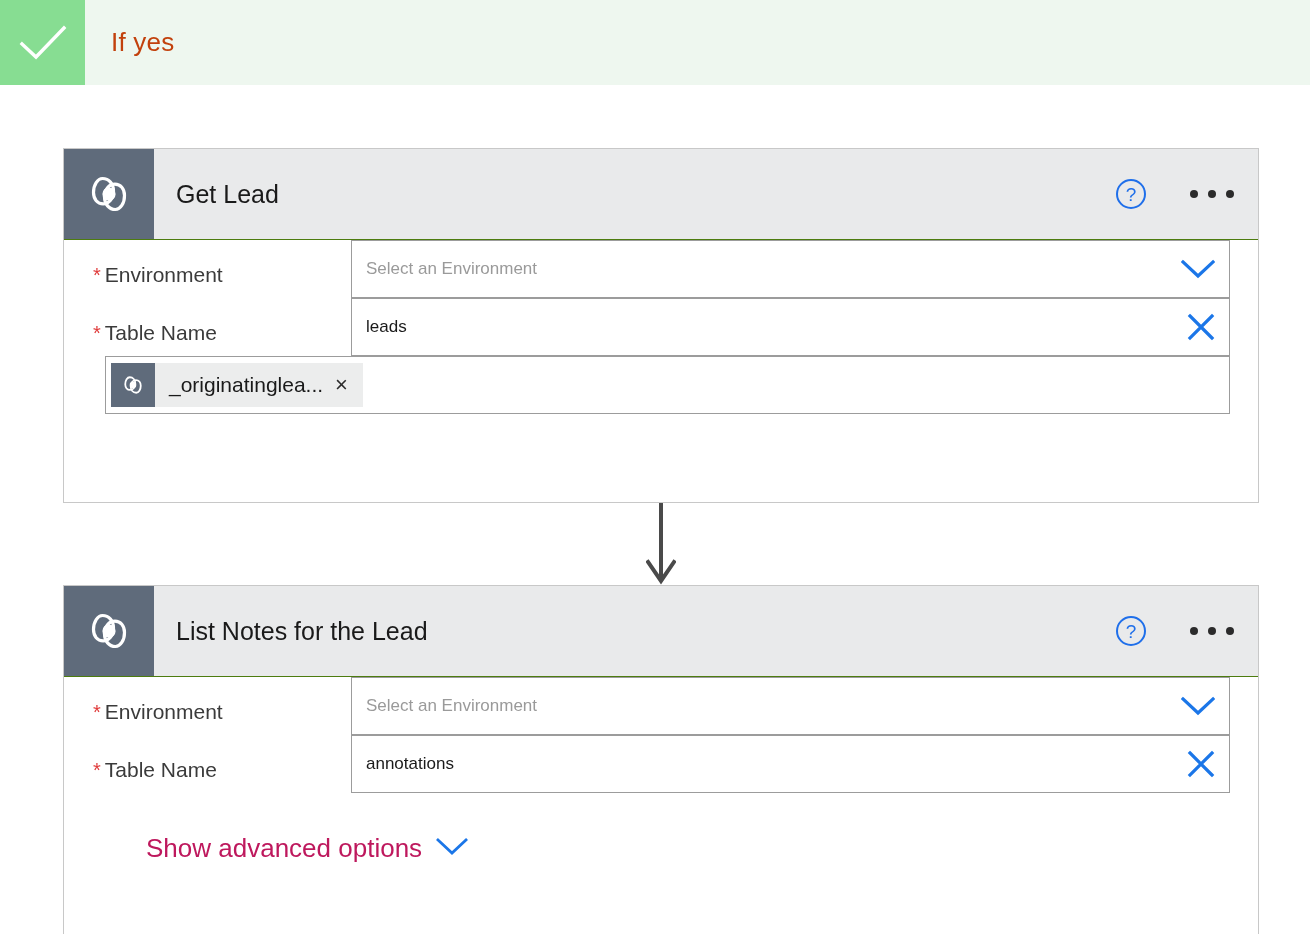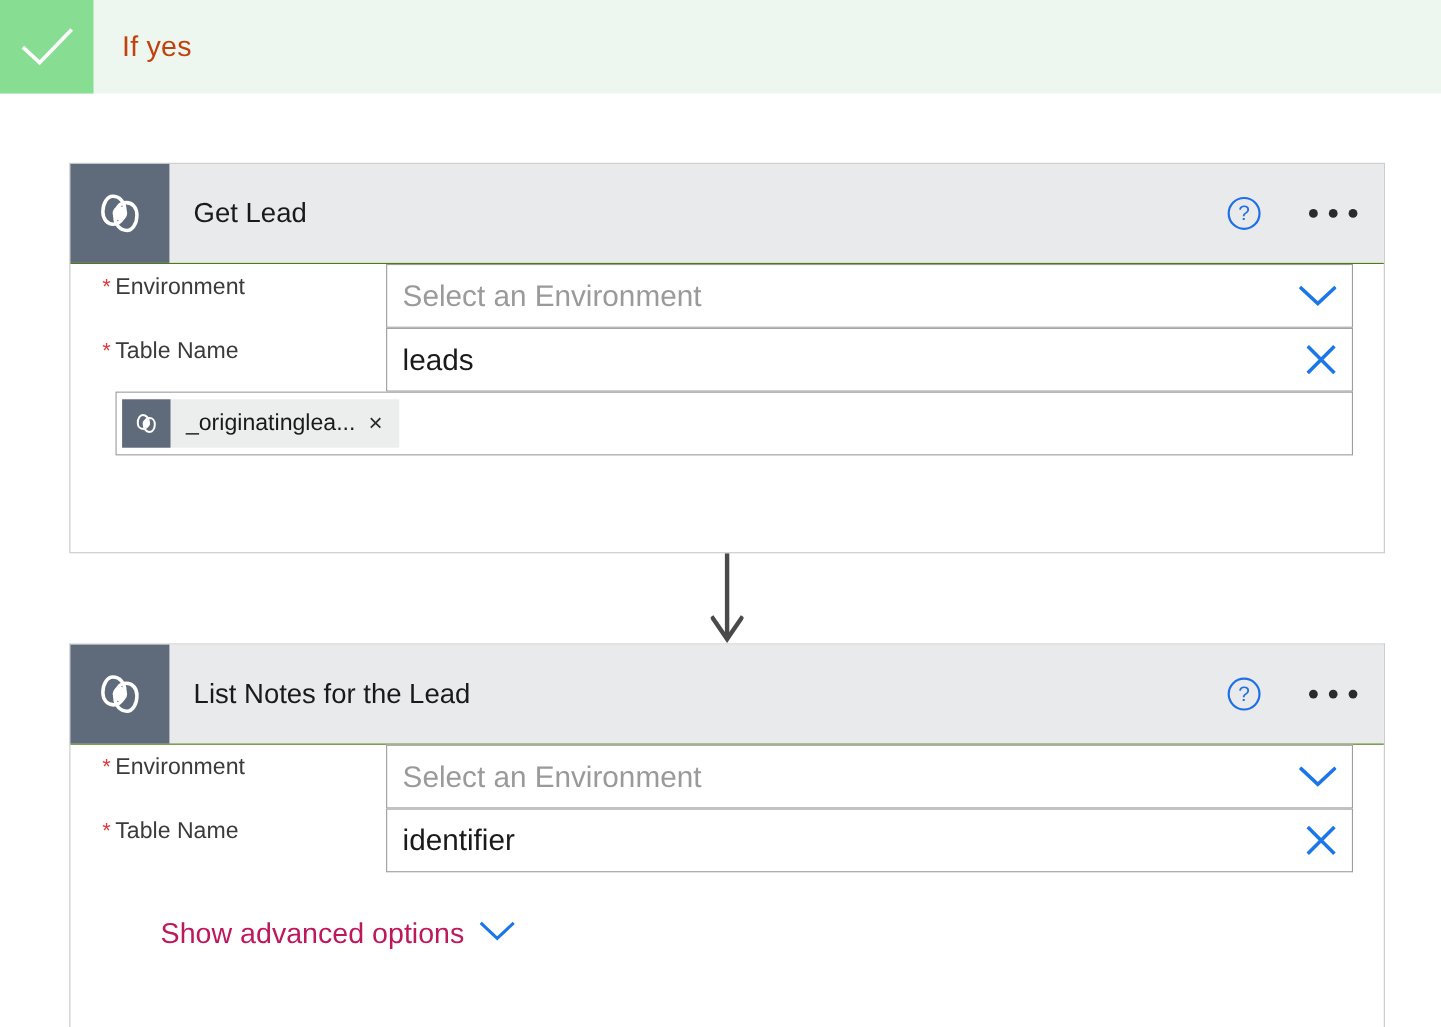--- a/index.html
+++ b/index.html
@@ -123,21 +123,21 @@
   .form-row {
     display: flex;
     align-items: flex-start;
     padding-left: 29px;
   }
   .field-label {
     width: 258px;
     flex: 0 0 258px;
     font-size: 21px;
     color: #3b3b3b;
-    padding-top: 8px;
+    padding-top: 22px;
     white-space: nowrap;
     line-height: 26px;
   }
   .req-star {
     color: #e03c3c;
     font-size: 20px;
     margin-right: 4px;
   }
   .field-ctrl {
     flex: 1 1 auto;
@@ -148,21 +148,21 @@
     height: 58px;
     border: 1px solid #9c9c9c;
     background: #ffffff;
     box-sizing: border-box;
     display: flex;
     align-items: center;
     padding: 0 14px;
     cursor: text;
   }
   .input-text {
-    font-size: 27px;
+    font-size: 17px;
     color: #1a1a1a;
     line-height: 26px;
   }
   .input-text.placeholder { color: #9a9a9a; }
   .input-affordance {
     position: absolute;
     right: 14px;
     top: 50%;
     transform: translateY(-50%);
     cursor: pointer;
@@ -367,21 +367,21 @@
         </div>
       </div>
     </div>
 
     <div class="form-row">
       <div class="field-label">
         <span class="req-star">*</span><span>Table Name</span>
       </div>
       <div class="field-ctrl">
         <div class="input-box">
-          <span class="input-text">identifier</span>
+          <span class="input-text">annotations</span>
           <span class="input-affordance">
             <svg width="28" height="28" viewBox="0 0 28 28" aria-hidden="true">
               <path d="M3 3 L25 25 M25 3 L3 25" fill="none" stroke="#1b76e8" stroke-width="3.2" stroke-linecap="square"></path>
             </svg>
           </span>
         </div>
       </div>
     </div>
 
     <div class="adv-link-row">

